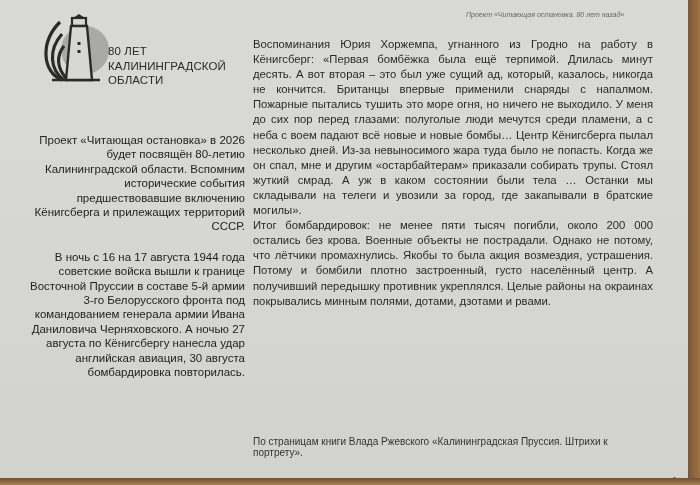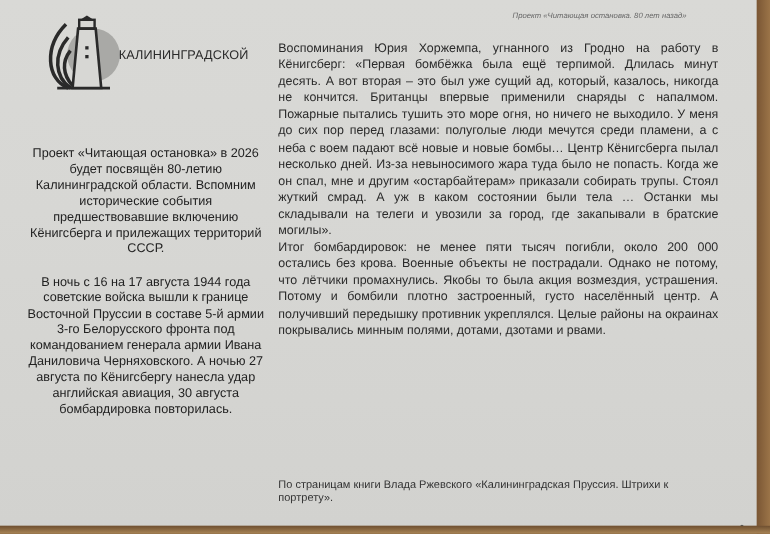--- a/index.html
+++ b/index.html
@@ -7,21 +7,21 @@
   .paper{position:absolute;left:0;top:0;width:688px;height:478px;
     background:linear-gradient(180deg,#d9d9d6 0%,#d7d7d4 40%,#d2d2cf 100%);
     box-shadow:1px 1px 2px rgba(0,0,0,.3);}
   .frame-right{position:absolute;right:0;top:0;width:12px;height:485px;background:linear-gradient(90deg,#7a5634,#9b7448);}
   .frame-bottom{position:absolute;left:0;bottom:0;width:700px;height:7px;background:linear-gradient(180deg,#6e4f30,#a88455);}
   .logo{position:absolute;left:40px;top:12px;width:190px;height:75px;}
   .logo svg{position:absolute;left:0;top:0;}
   .logo-text{position:absolute;left:68px;top:32px;font-size:11.5px;line-height:14.5px;color:#2a2a2a;font-weight:normal;letter-spacing:0.1px;}
   .header-note{position:absolute;left:466px;top:11px;font-size:7px;color:#666;font-style:italic;}
   .left-col{position:absolute;left:20px;top:133px;width:225px;text-align:center;color:#222;font-size:11.5px;line-height:14.4px;}
-  .left-col p{margin:0 0 11px 0;}
+  .left-col p{margin:0 0 11px 0;text-align:right;}
   .right-col{position:absolute;left:253px;top:21px;width:400px;color:#2a2a2a;font-size:11.3px;line-height:15.1px;text-align:justify;margin-top:16px;}
   .right-col p{margin:0;}
   .source{position:absolute;left:253px;top:436px;width:400px;font-size:10px;line-height:11px;color:#333;}
   .pin{position:absolute;width:4px;height:4px;border-radius:50%;background:#555;}
 </style>
 </head>
 <body>
 
 <div class="paper">
 
@@ -32,21 +32,23 @@
       <path d="M24 68 C10 58 8 38 22 22" stroke="#2a2a2a" stroke-width="3.2" fill="none"></path>
       <path d="M26 66 C17 56 16 44 24 34" stroke="#2a2a2a" stroke-width="3.2" fill="none"></path>
       <line x1="12" y1="68" x2="60" y2="68" stroke="#2a2a2a" stroke-width="2.5"></line>
       <polygon points="33,6 39,2 45,6" fill="#2a2a2a"></polygon>
       <rect x="32" y="6" width="14" height="8" fill="#d7d7d4" stroke="#2a2a2a" stroke-width="2.2"></rect>
       <polygon points="31,14 47,14 52,68 26,68" fill="#d7d7d4" stroke="#2a2a2a" stroke-width="2.4"></polygon>
       <rect x="37.5" y="30" width="3" height="3" fill="#2a2a2a"></rect>
       <rect x="37.5" y="38" width="3" height="3" fill="#2a2a2a"></rect>
     </svg>
     <div class="logo-text">
+      <div>80 ЛЕТ</div>
       <div>КАЛИНИНГРАДСКОЙ</div>
+      <div>ОБЛАСТИ</div>
     </div>
   </div>
 
   <div class="header-note">Проект «Читающая остановка. 80 лет назад»</div>
 
   <div class="left-col">
     <p>Проект «Читающая остановка» в 2026 будет посвящён 80-летию Калининградской области. Вспомним исторические события предшествовавшие включению Кёнигсберга и прилежащих территорий СССР.</p>
     <p style="margin-top:16px;">В ночь с 16 на 17 августа 1944 года советские войска вышли к границе Восточной Пруссии в составе 5-й армии 3-го Белорусского фронта под командованием генерала армии Ивана Даниловича Черняховского.  А ночью 27 августа по Кёнигсбергу нанесла удар английская авиация, 30 августа бомбардировка повторилась.</p>
   </div>
 

